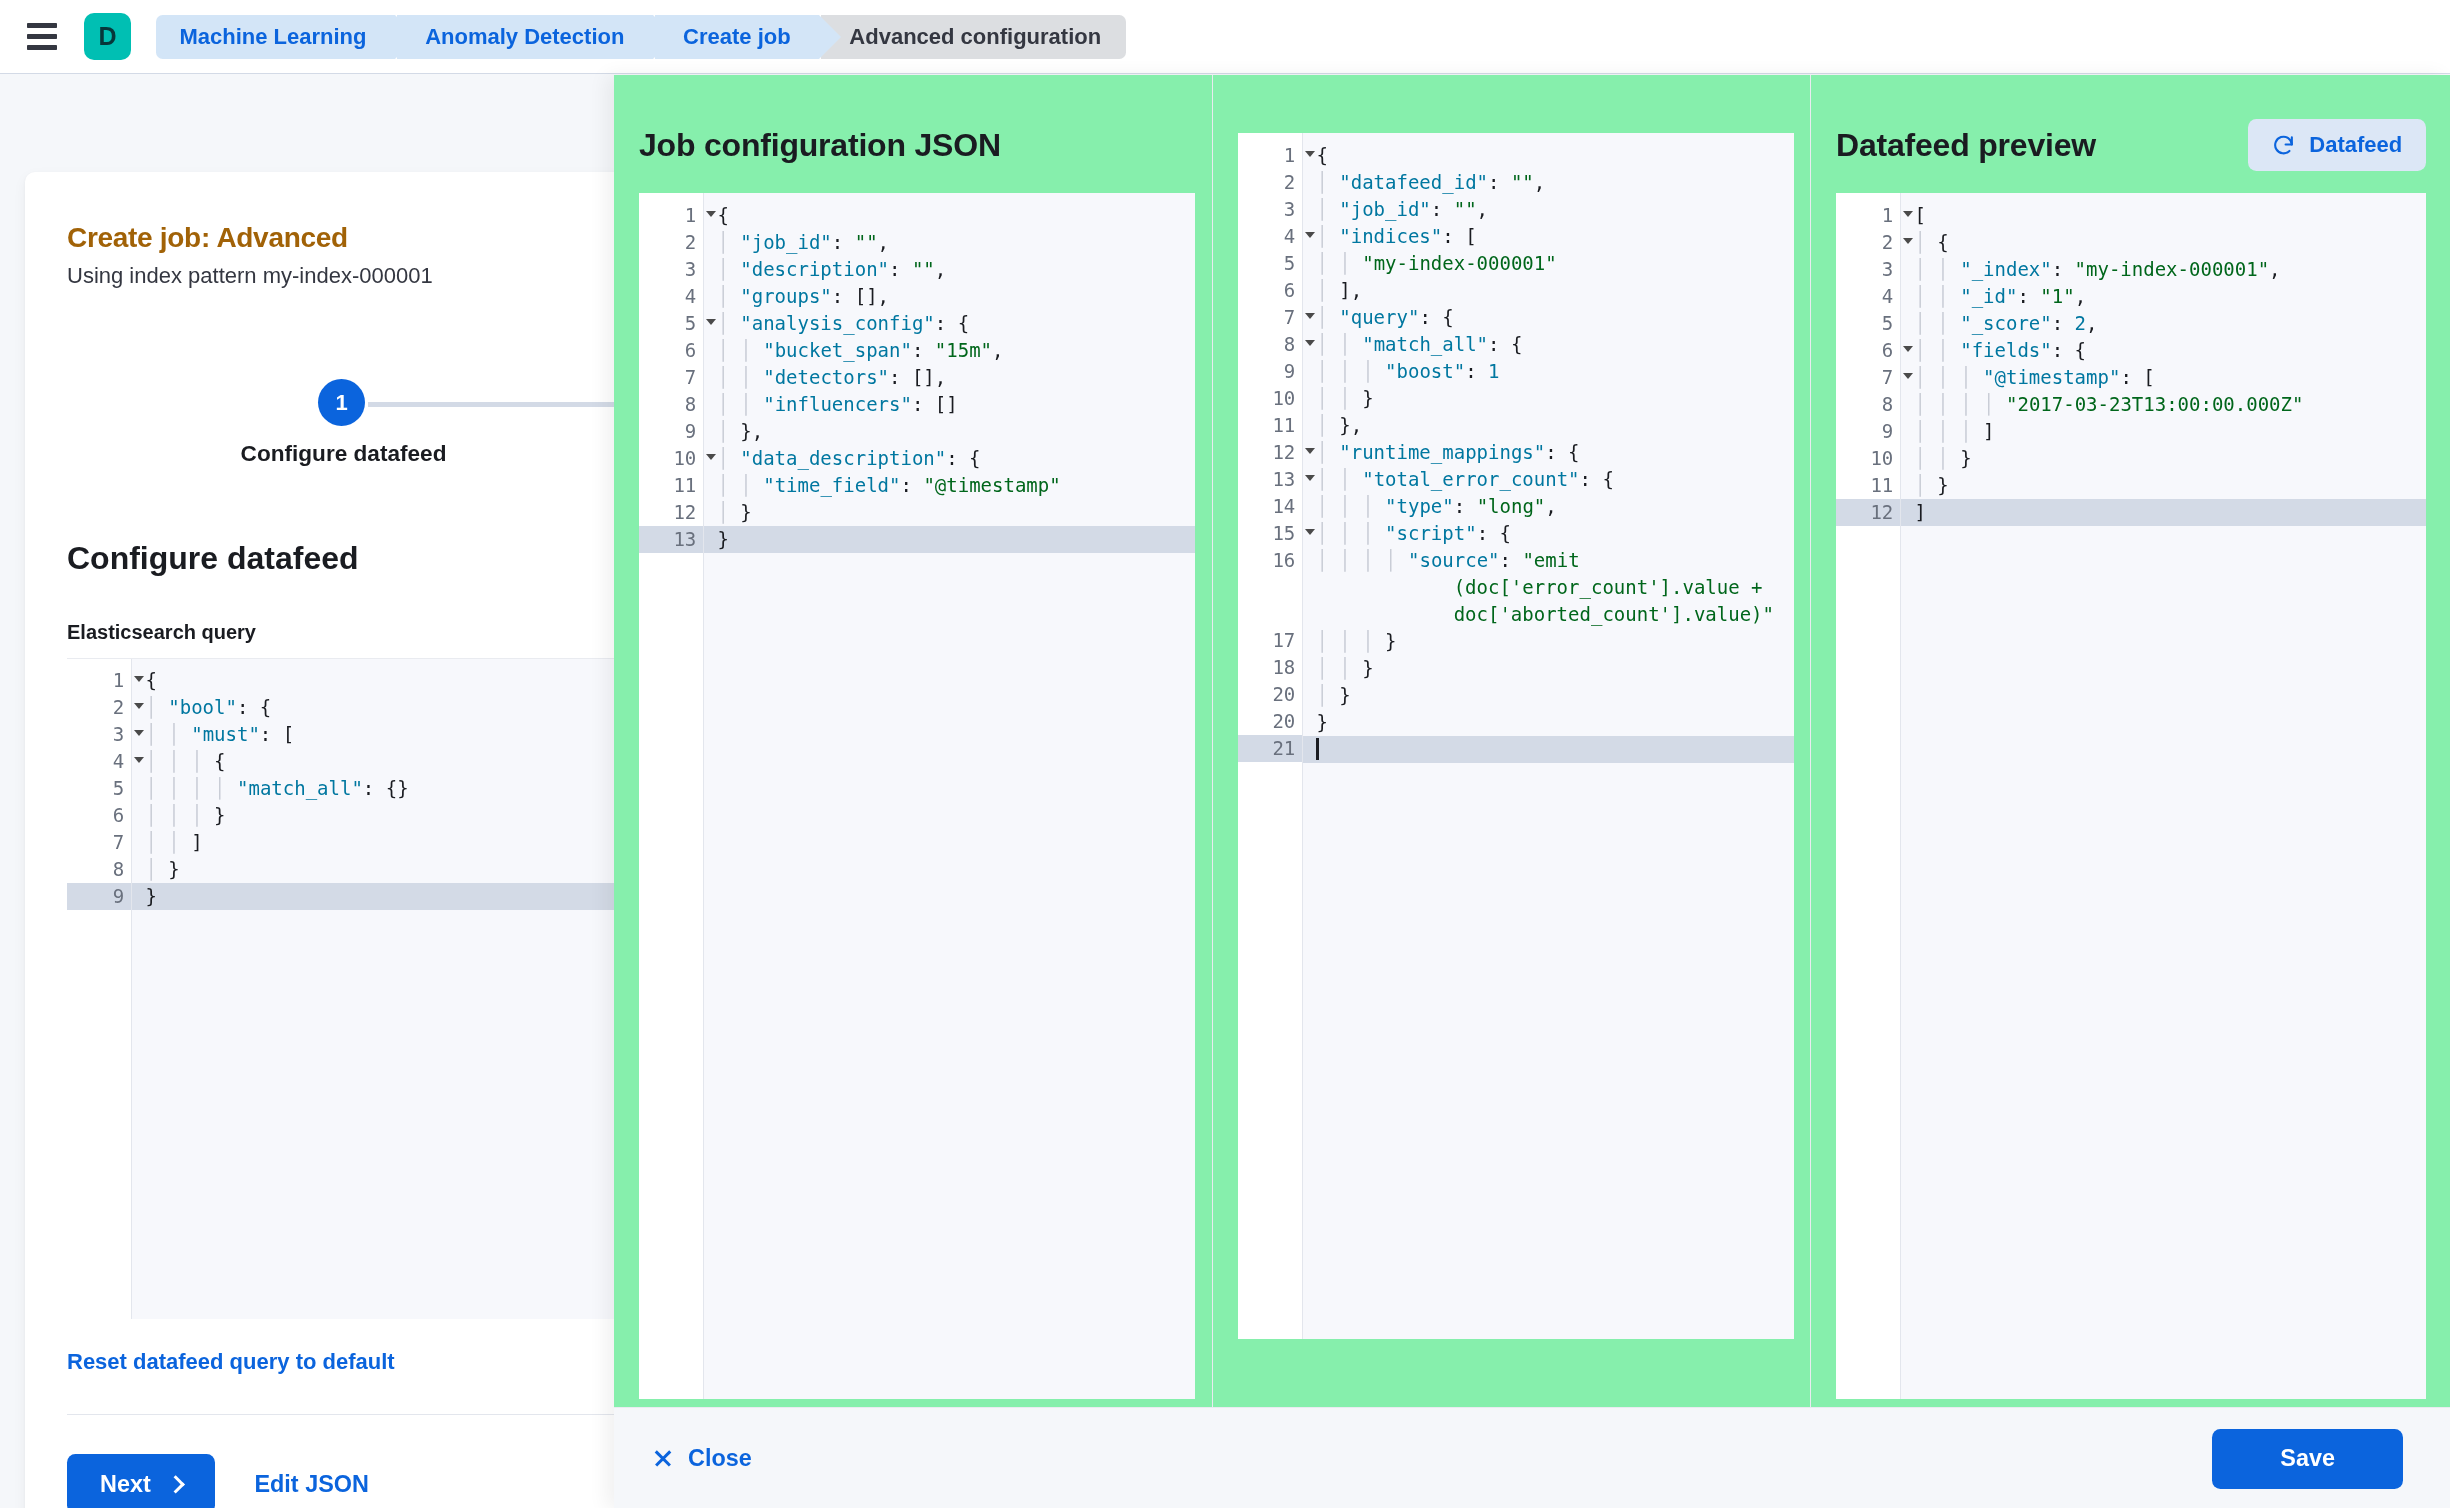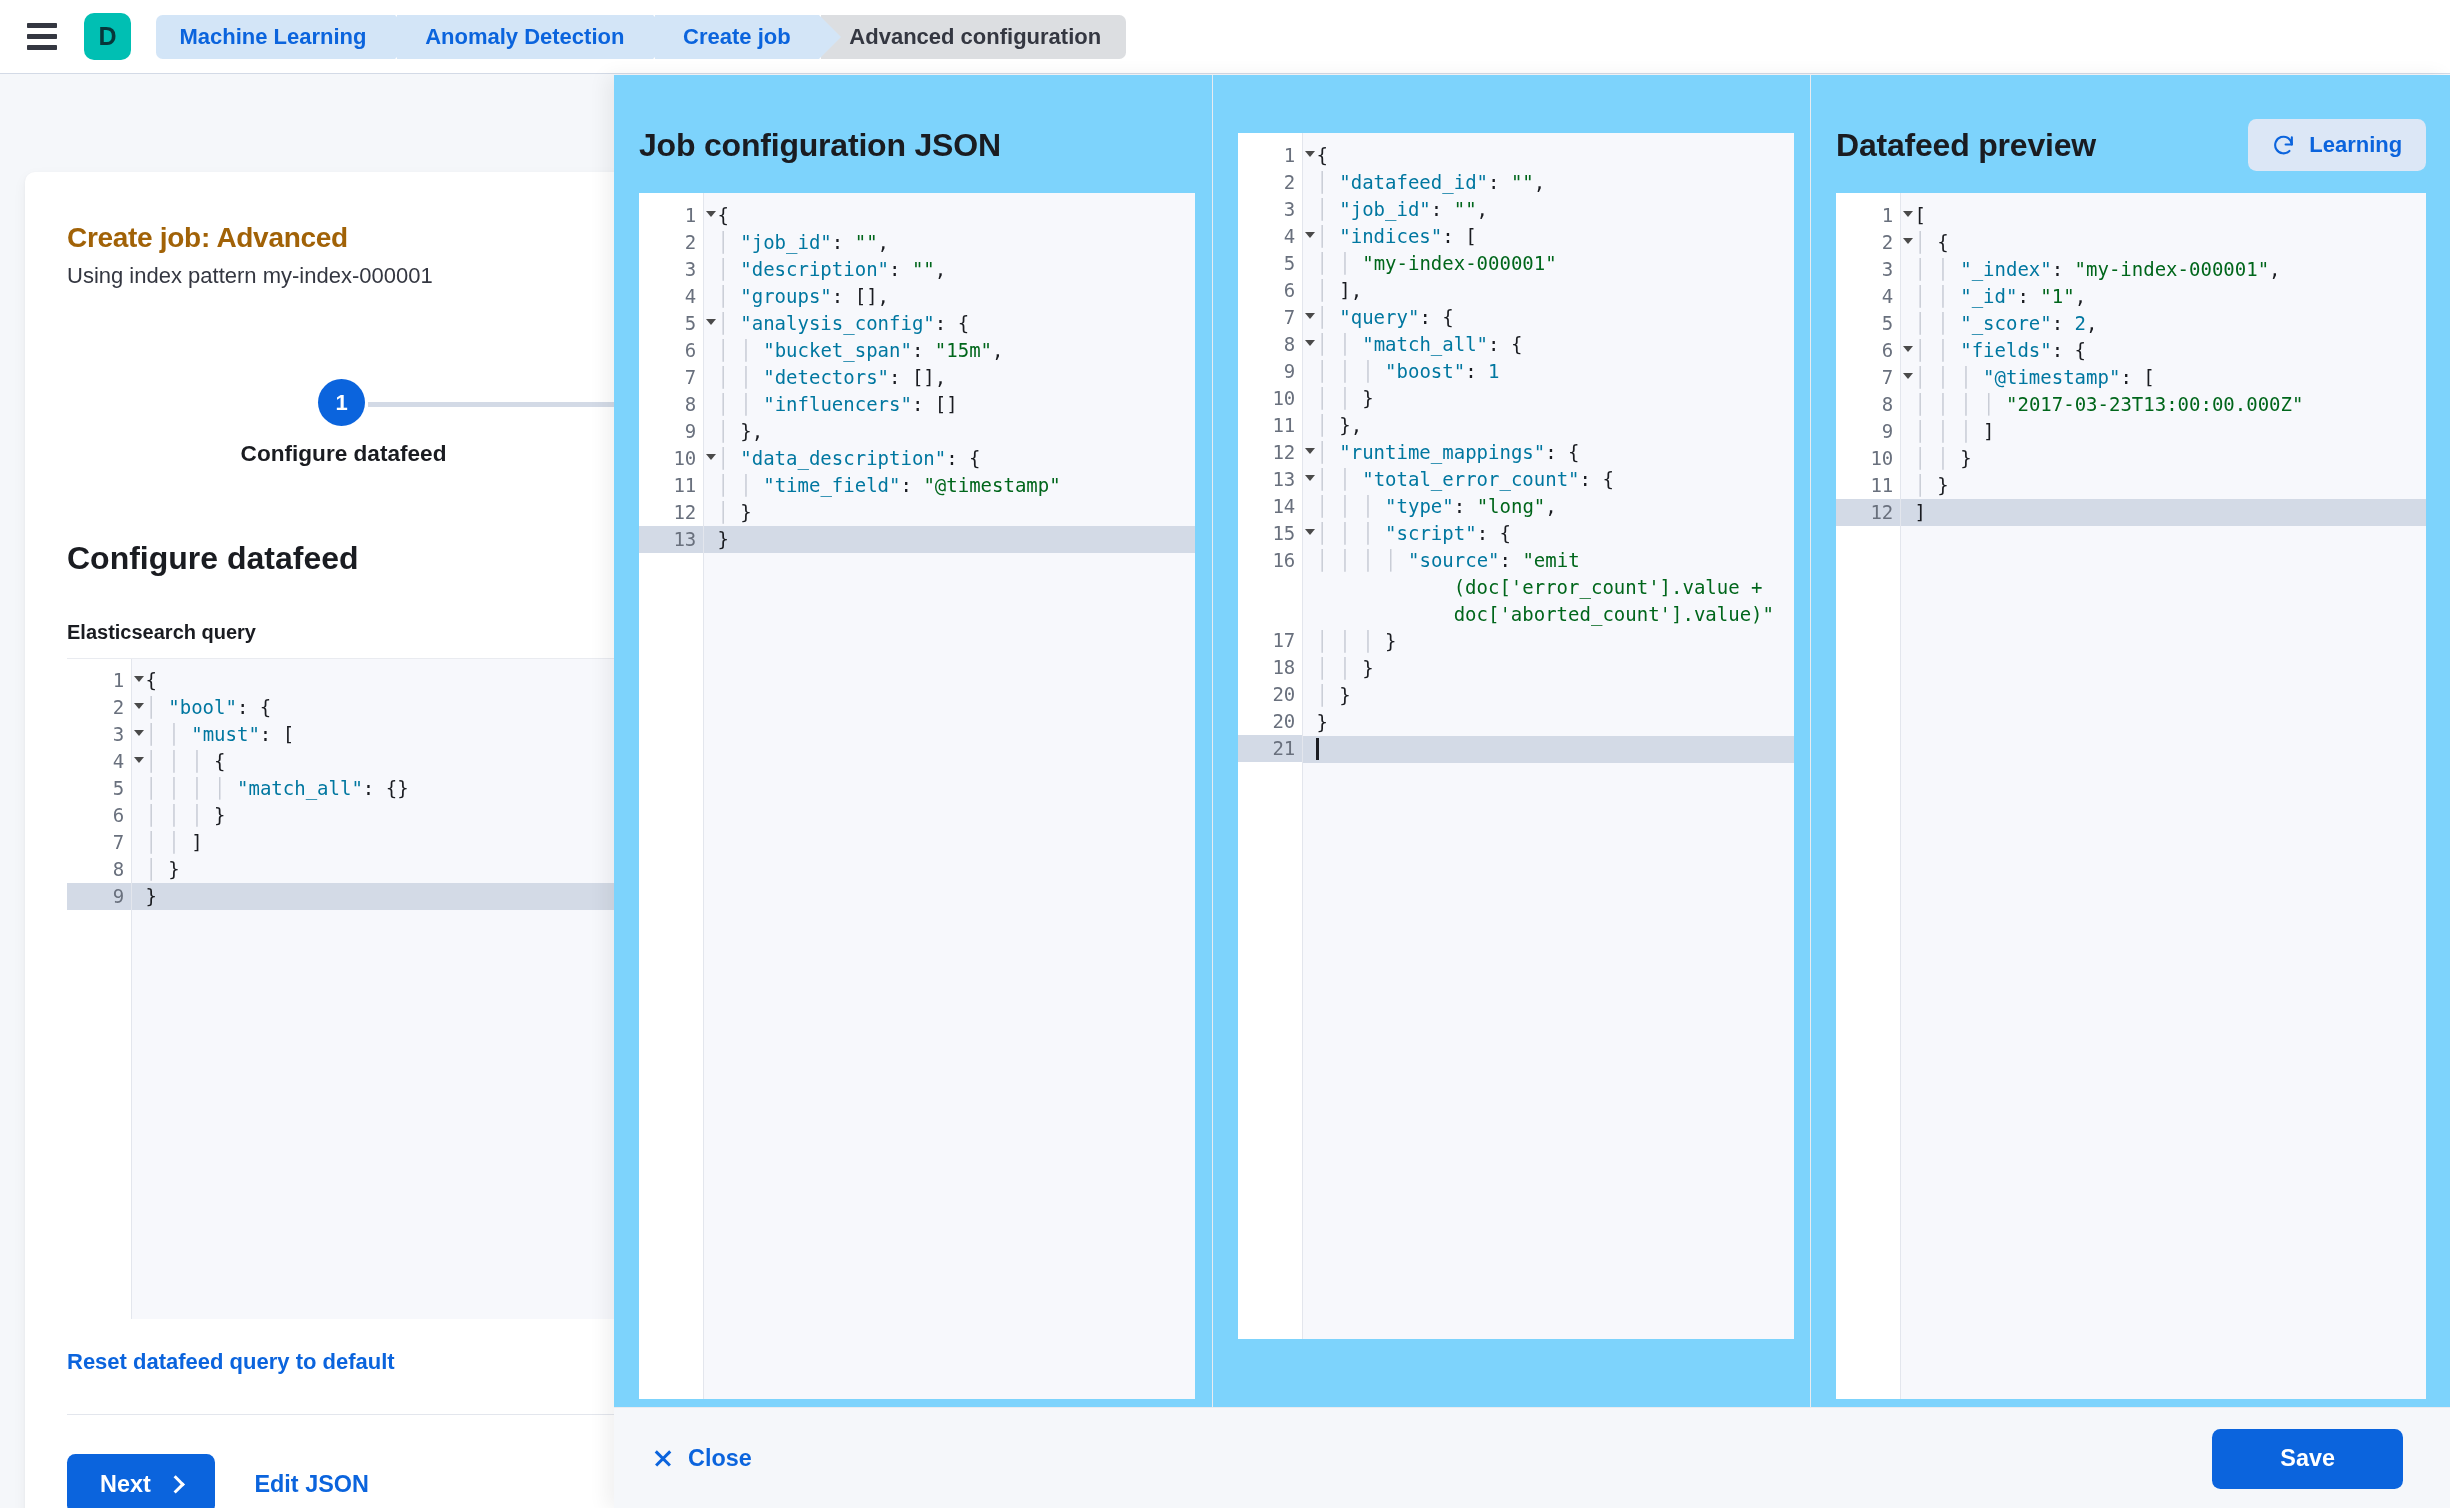--- a/index.html
+++ b/index.html
@@ -138,21 +138,21 @@
   #next-btn .chev {
     width: 13.4px; height: 13.4px; border-right: 3.3px solid #fff; border-top: 3.3px solid #fff;
     transform: rotate(45deg);
   }
   #editjson-link { font-size: 23.4px; font-weight: 700; color: #0B64DD; cursor: pointer; }
 
   
   #flyout {
     position: absolute; left: 614px; top: 75px;
     width: 1836px; height: 1434px;
-    background: #7dd3fc;
+    background: #86efac;
     box-shadow: -8.4px 0 18.4px rgba(0,0,0,.06);
     display: flex; flex-direction: column;
   }
   #flyout-body { flex: 1 1 auto; display: flex; overflow: hidden; }
   .fcol { position: relative; display: flex; flex-direction: column; padding-top: 40px; }
   .fcol + .fcol { border-left: 1.7px solid #E9EBF0; }
   #col-job { width: 598px; }
   #col-datafeed { width: 598px; }
   #col-preview { width: 639px; }
 
@@ -313,21 +313,21 @@
     </div>
 
     <div class="fcol" id="col-preview">
       <div class="fcol-head">
         <div class="fcol-title">Datafeed preview</div>
         <button id="refresh-btn">
           <svg width="25" height="25" viewBox="0 0 24 24" fill="none">
             <path d="M20 11a8 8 0 1 0-2.3 6.2" stroke="#0B64DD" stroke-width="2" stroke-linecap="round"></path>
             <path d="M20 4v7h-6" stroke="#0B64DD" stroke-width="2" stroke-linecap="round" stroke-linejoin="round"></path>
           </svg>
-          <span>Learning</span>
+          <span>Datafeed</span>
         </button>
       </div>
       <div class="fcol-editor editor">
         <div class="gutter">
             <div class="ln">1<span class="fold"></span></div>
             <div class="ln">2<span class="fold"></span></div>
             <div class="ln">3</div>
             <div class="ln">4</div>
             <div class="ln">5</div>
             <div class="ln">6<span class="fold"></span></div>

